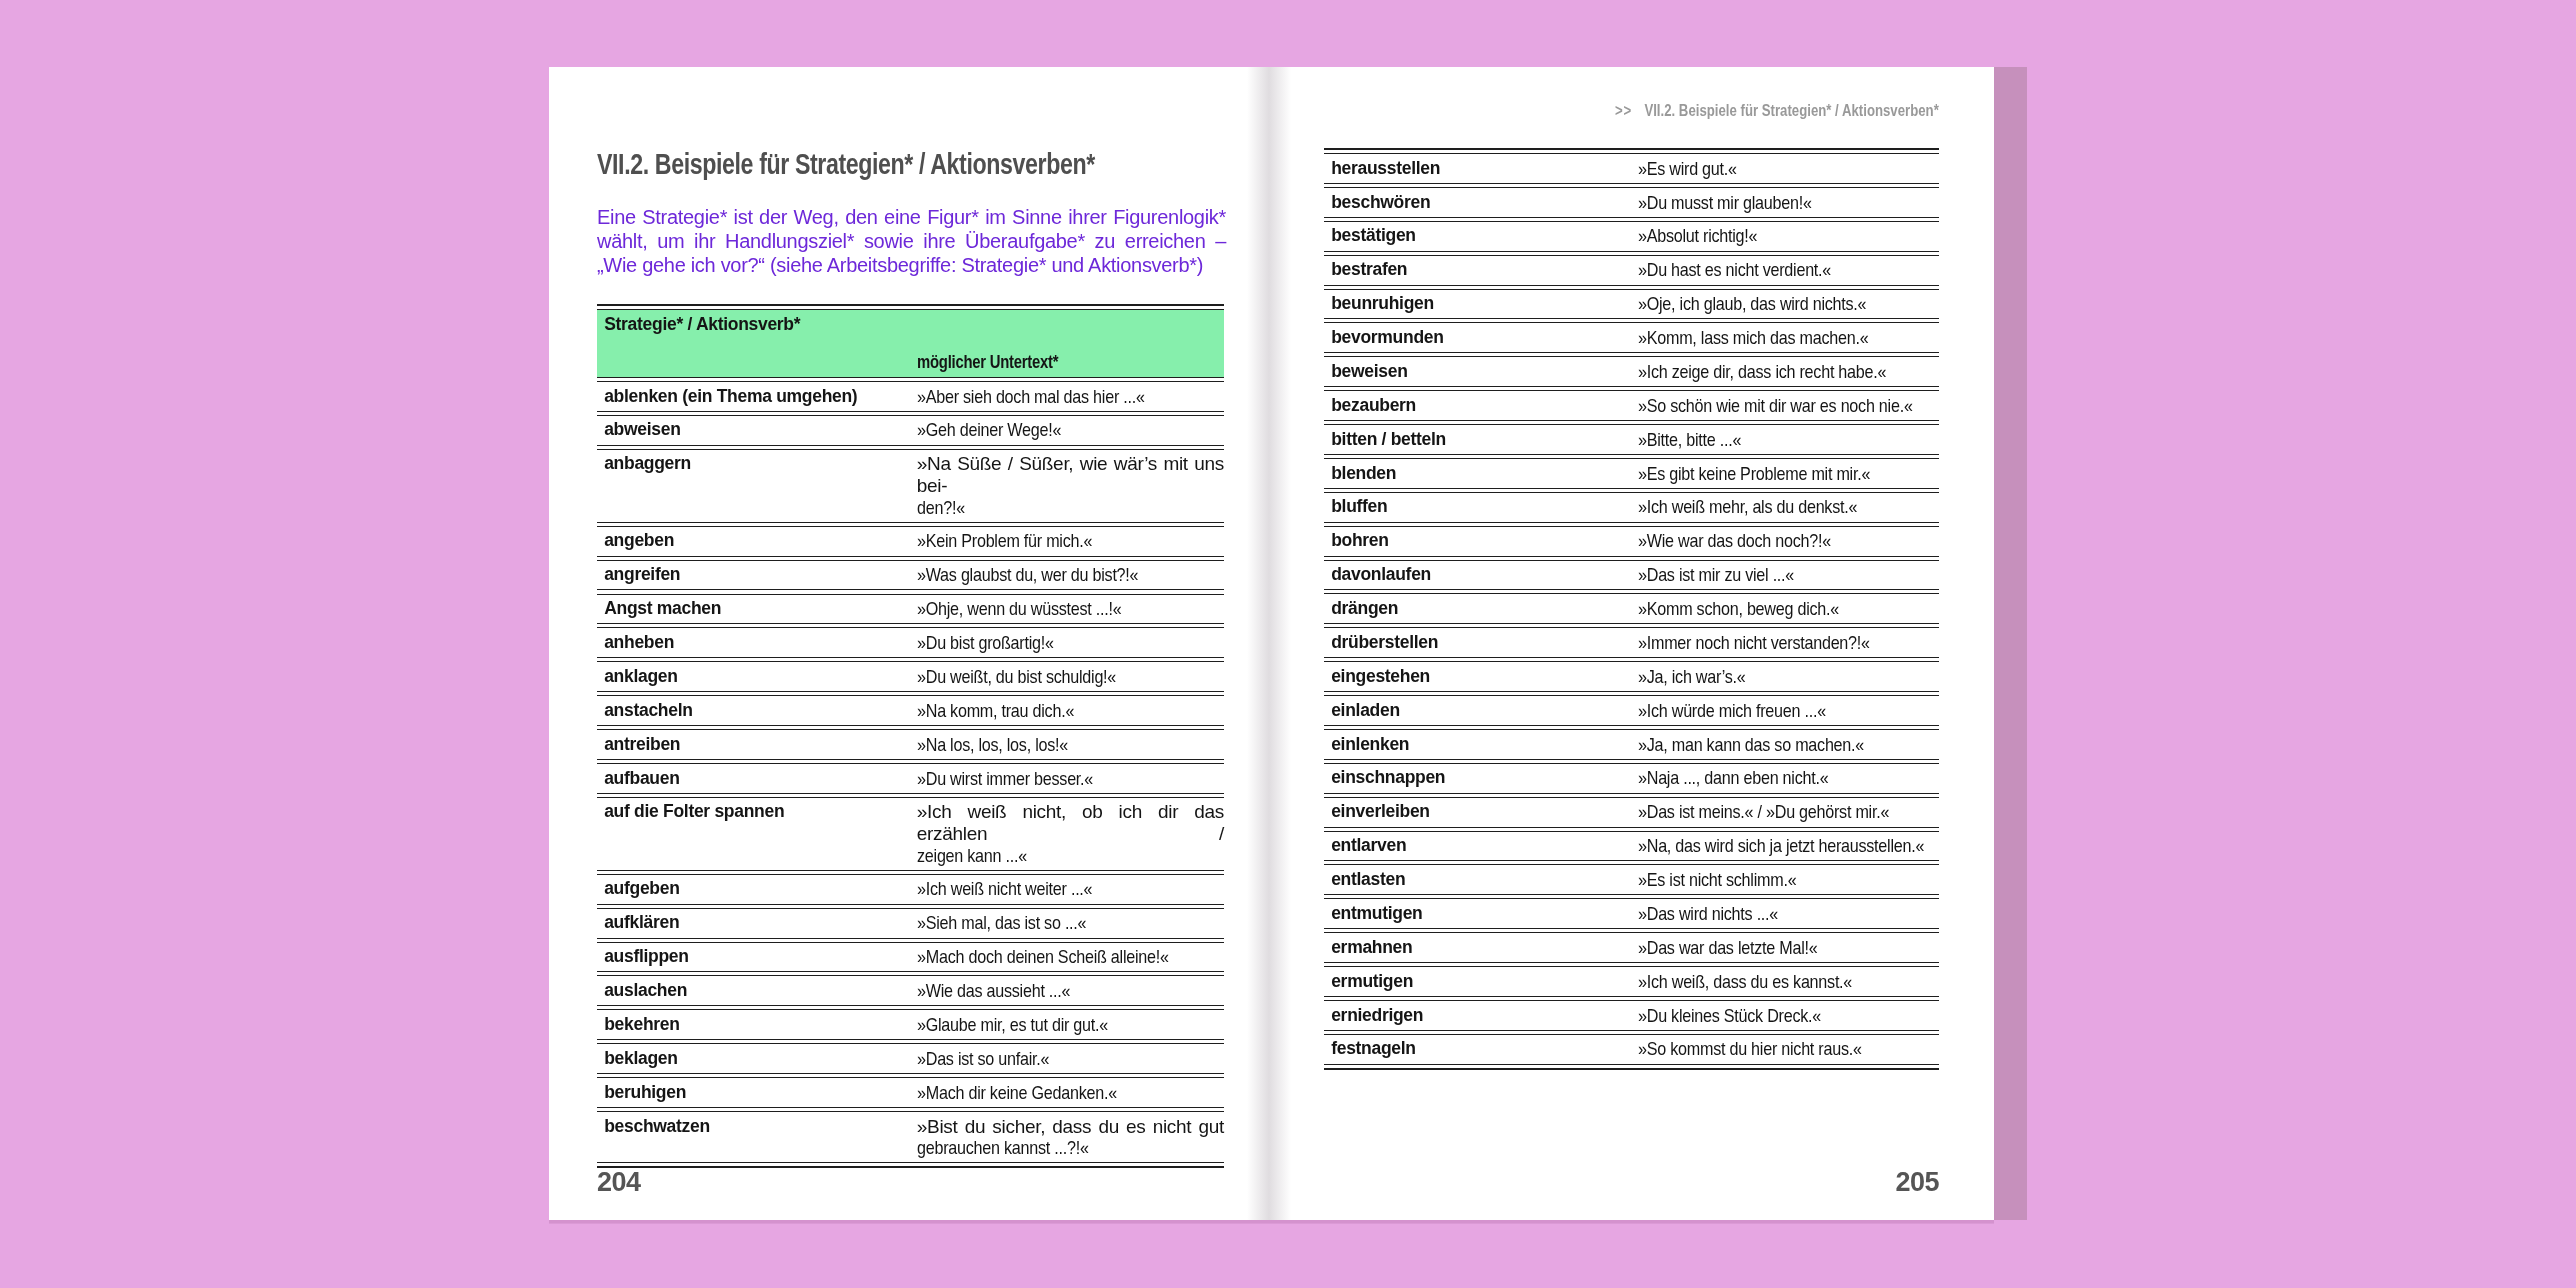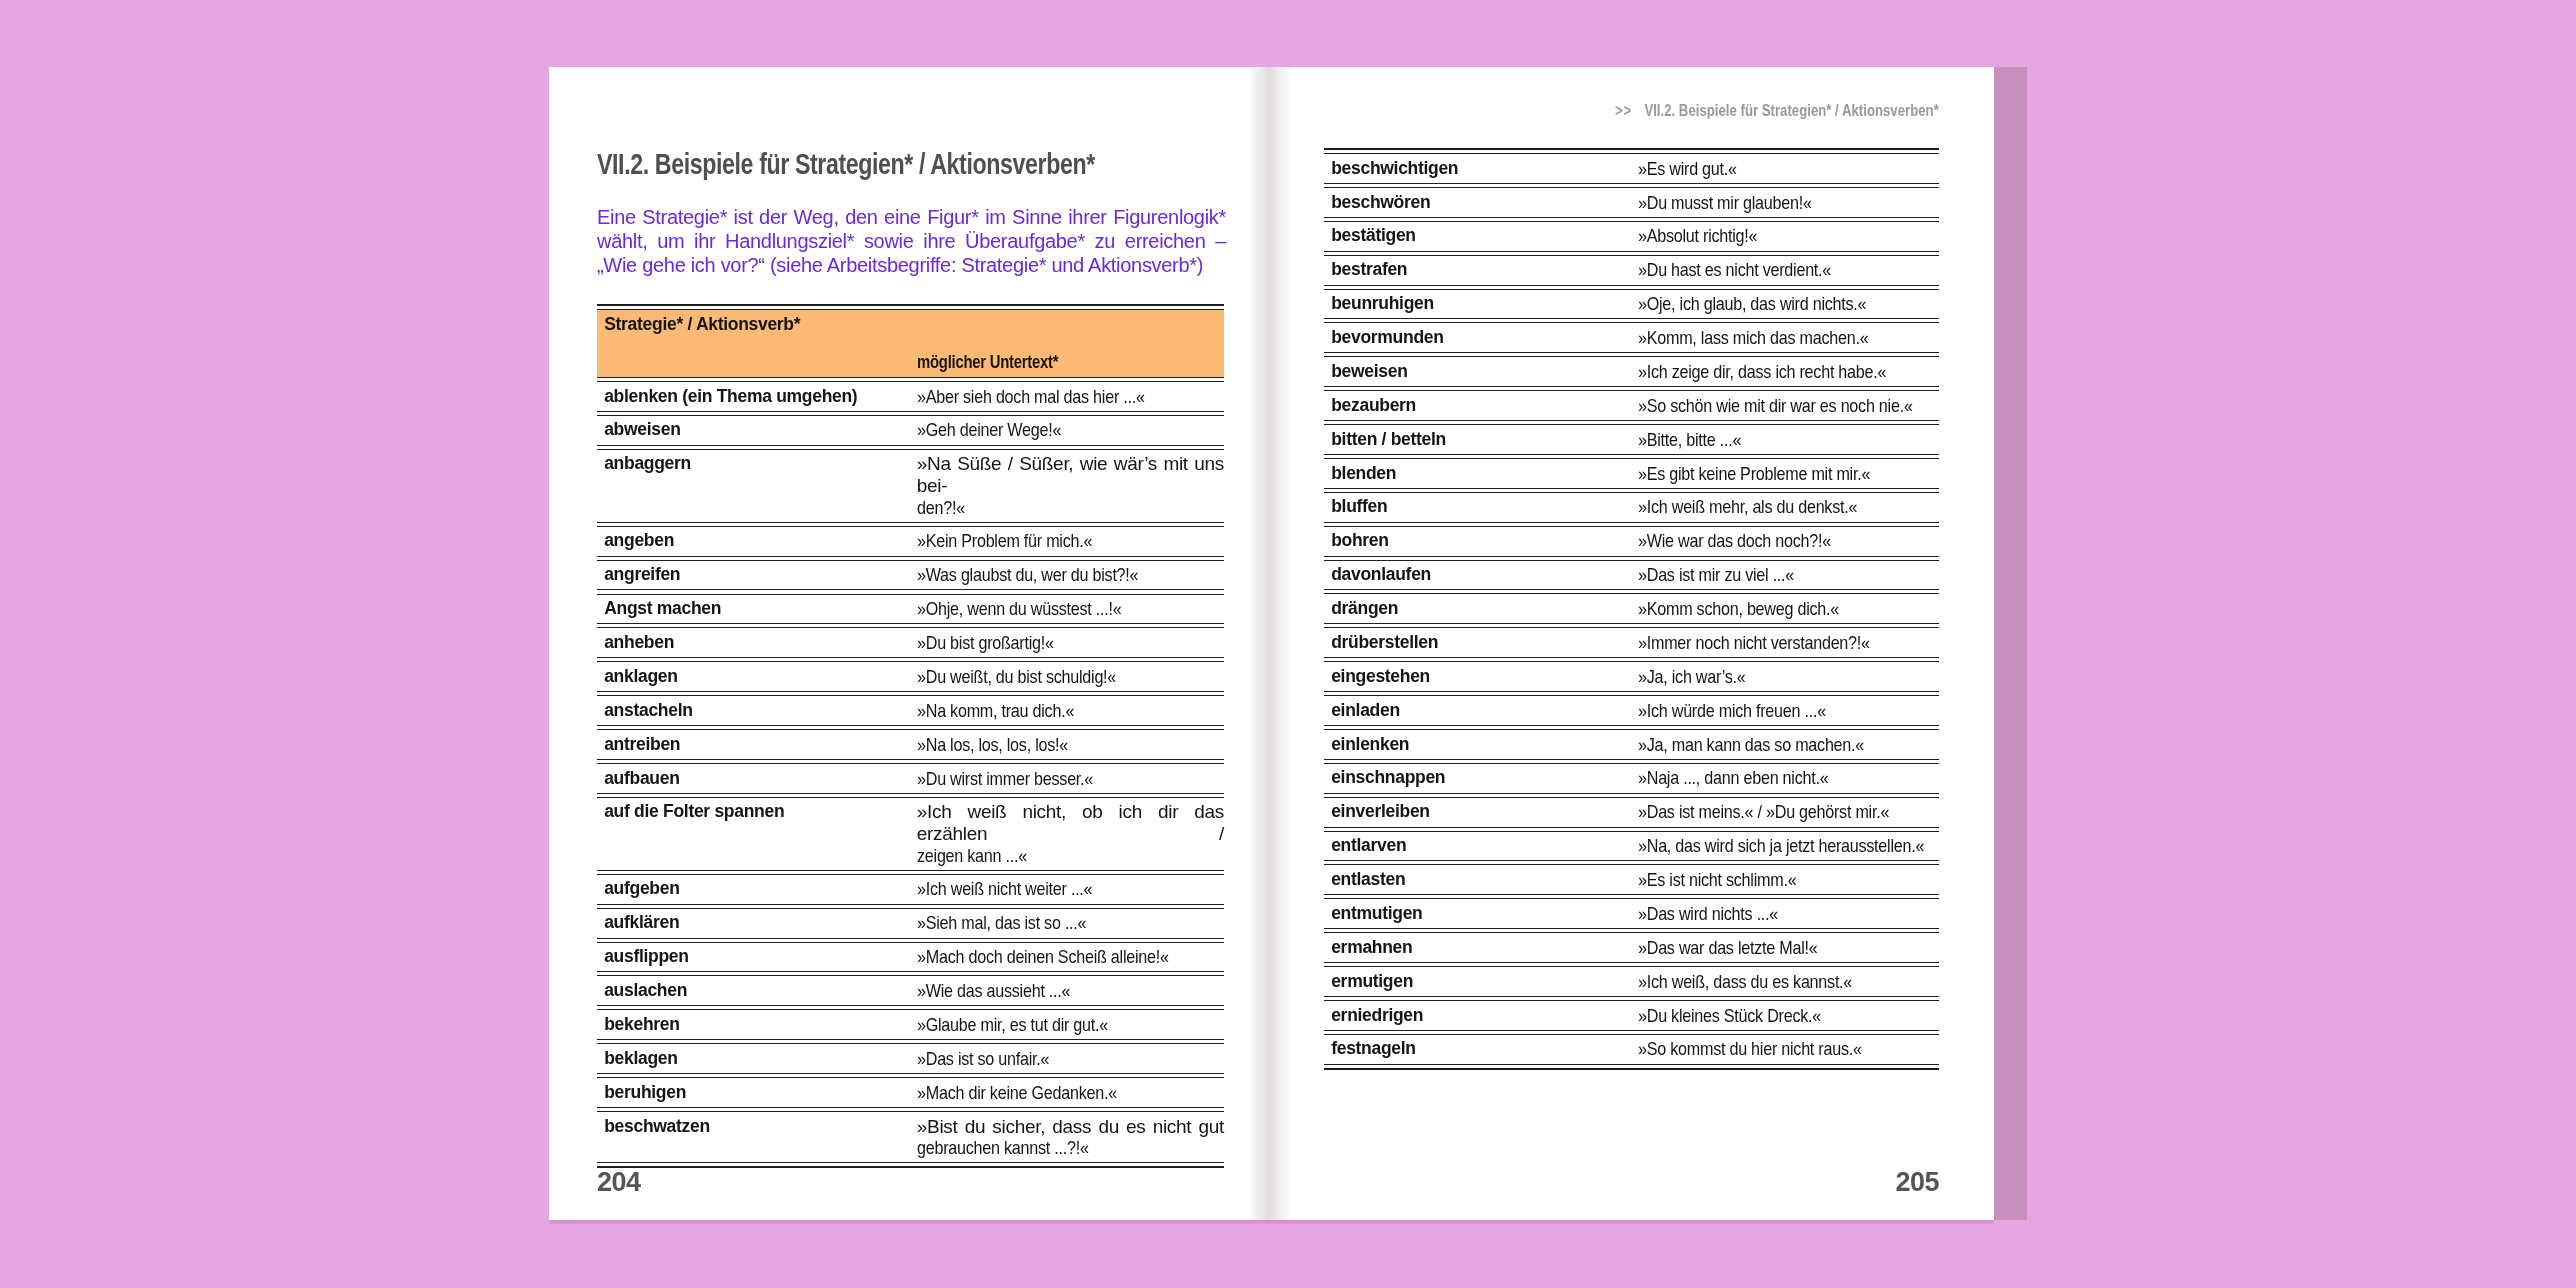--- a/index.html
+++ b/index.html
@@ -44,21 +44,21 @@
     box-sizing:border-box;
   }
   #left-table{left:597px;top:304px;width:627px;}
   #right-table{left:1324px;top:148px;width:615px;}
   .trow{
     display:flex;
     border-top:1.3px solid #1e1e1e;
     border-bottom:1.3px solid #1e1e1e;
     margin-bottom:3.1px;
   }
-  .thead{background:#fdba74;}
+  .thead{background:#86efac;}
   .cell{box-sizing:border-box;}
   .cell.verb{
     width:51%;padding:3.6px 5.2px 3.6px 7.2px;
     font-weight:bold;font-size:17.5px;line-height:21.6px;letter-spacing:-0.3px;
   }
   .cell.sub{
     width:49%;padding:3.6px 0;
     font-size:19px;line-height:21.6px;letter-spacing:-0.3px;
   }
   .thead .cell.sub{font-weight:bold;font-size:17.5px;margin-top:38px;}
@@ -224,21 +224,21 @@
           <div class="subline just">»Bist du sicher, dass du es nicht gut</div>
           <div class="subline solo">gebrauchen kannst ...?!«</div>
         </div>
       </div>
     </div>
 </div>
 
 <div id="right-table" class="table">
   <div id="right-rows">
       <div class="trow">
-        <div class="cell verb">beschwichtigen</div>
+        <div class="cell verb">herausstellen</div>
         <div class="cell sub">
           <div class="subline solo">»Es wird gut.«</div>
         </div>
       </div>
       <div class="trow">
         <div class="cell verb">beschwören</div>
         <div class="cell sub">
           <div class="subline solo">»Du musst mir glauben!«</div>
         </div>
       </div>

